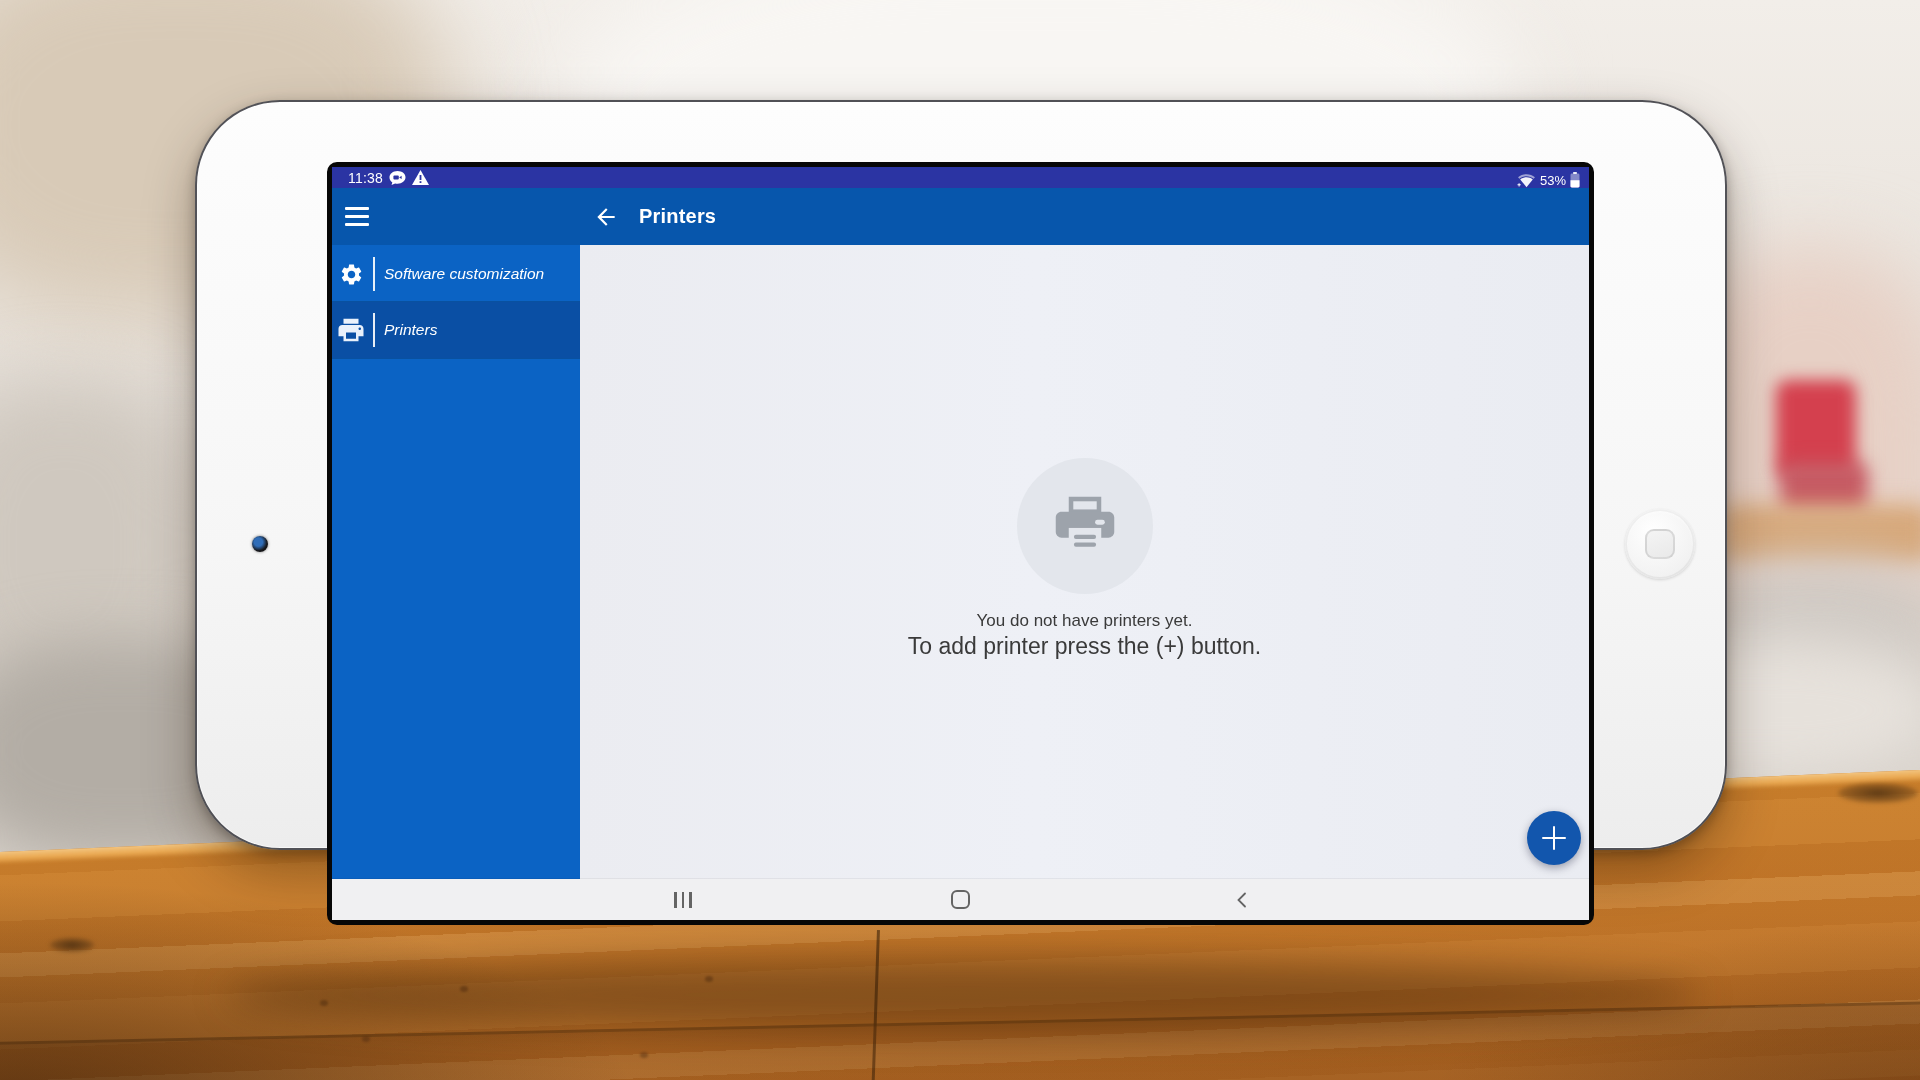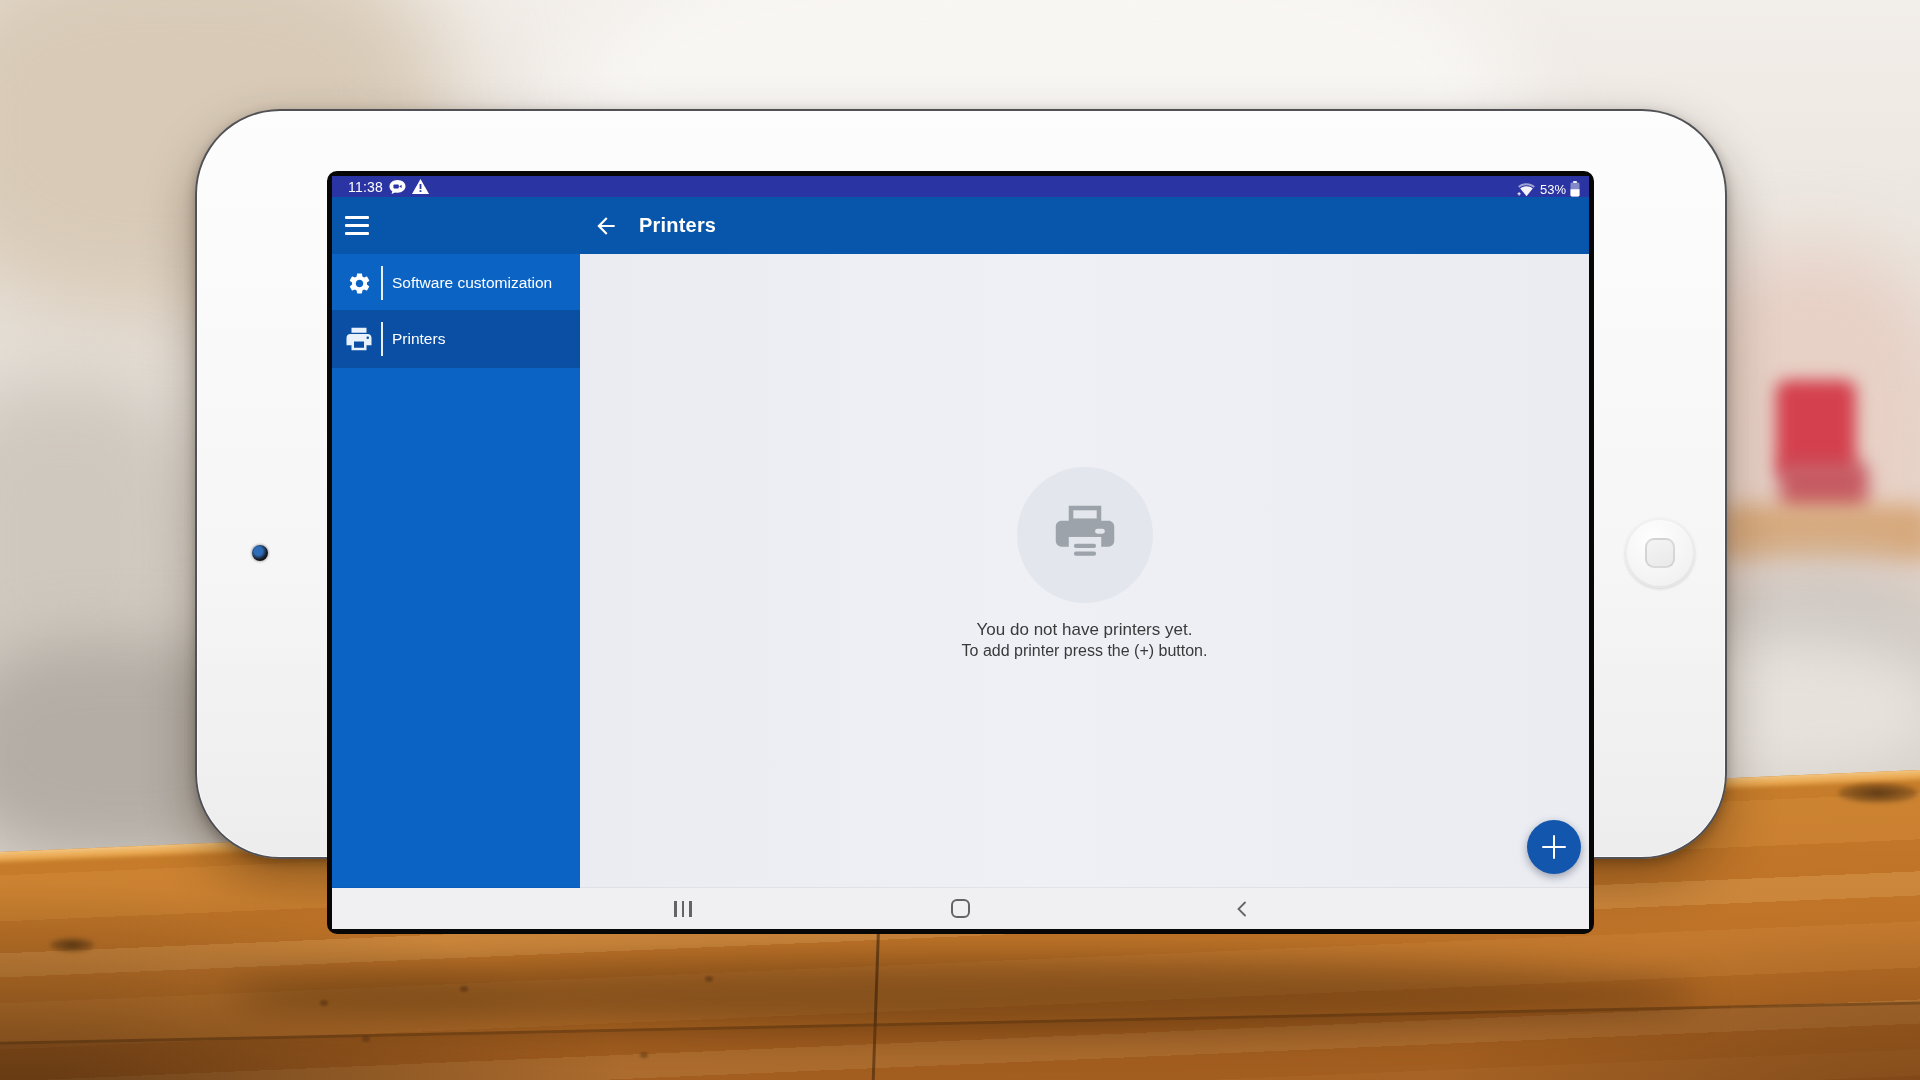--- a/index.html
+++ b/index.html
@@ -53,21 +53,21 @@
   .speck { position:absolute; width:8px; height:6px; border-radius:50%; background:rgba(96,54,20,.5); filter:blur(1px); }
   .shade-bl { position:absolute; left:-120px; top:880px; width:760px; height:260px;
     background:radial-gradient(ellipse at 18% 85%,rgba(45,25,8,.55),rgba(45,25,8,0) 70%); }
   .shade-br { position:absolute; right:-120px; top:920px; width:620px; height:220px;
     background:radial-gradient(ellipse at 82% 90%,rgba(55,30,10,.35),rgba(55,30,10,0) 70%); }
   .tablet-shadow { position:absolute; left:225px; top:958px; width:1475px; height:74px;
     border-radius:50%; background:rgba(55,28,4,.42); filter:blur(18px); }
 
   
   .tablet {
-    position:absolute; left:195px; top:109px; width:1532px; height:750px;
+    position:absolute; left:195px; top:100px; width:1532px; height:750px;
     background:linear-gradient(180deg,#fdfdfd 0%,#f6f6f6 60%,#ededed 100%);
     border-radius:85px; border:2px solid rgba(52,52,58,.85);
     box-shadow:0 0 0 1px rgba(255,255,255,.6) inset, 0 22px 50px rgba(40,20,0,.35), 0 4px 12px rgba(0,0,0,.28);
   }
   .camera { position:absolute; left:55px; top:434px; width:16px; height:16px; border-radius:50%;
     background:radial-gradient(circle at 40% 38%,#2f6db8 0 30%,#17181c 62%,#000 100%);
     box-shadow:0 0 3px rgba(0,0,0,.5); }
   .home-btn { position:absolute; left:1428px; top:407px; width:70px; height:70px; border-radius:50%;
     background:radial-gradient(circle at 40% 32%,#ffffff,#f2f2f2 70%,#e8e8e8);
     box-shadow:inset 0 0 0 2px rgba(0,0,0,.05), inset 0 2px 4px rgba(255,255,255,.9), 0 1px 3px rgba(0,0,0,.14); }
@@ -91,37 +91,37 @@
   .toolbar { position:absolute; left:0; top:21px; width:1257px; height:57px; background:var(--toolbar,#0756ac); }
   .menu-btn { position:absolute; left:13px; top:13px; width:30px; height:30px; display:flex;
     flex-direction:column; justify-content:center; gap:5px; cursor:pointer; }
   .menu-btn span { display:block; width:24px; height:3px; background:#fff; border-radius:1px; }
   .back-btn { position:absolute; left:261px; top:16px; width:26px; height:26px; cursor:pointer; }
   .tb-title { position:absolute; left:307px; top:17px; color:#fff; font-size:20px; font-weight:bold; letter-spacing:.2px; }
 
   
   .sidebar { position:absolute; left:0; top:78px; width:248px; height:634px; background:var(--sidebar,#0b63c4); }
   .side-row { position:absolute; left:0; width:248px; height:54px; display:flex; align-items:center;
-    padding-left:12px; cursor:pointer; }
+    padding-left:4px; cursor:pointer;font-style:italic; }
   .side-row.r0 { top:2px; }
   .side-row.r1 { top:57px; height:56px; }
   .side-row.r2 { top:114px; }
   .side-row.selected { background:var(--sidebar-selected,#0a4fa4); box-shadow:0 -1px 0 rgba(0,0,0,.18), 0 1px 0 rgba(0,0,0,.18); }
   .side-ic { width:30px; height:30px; display:flex; align-items:center; justify-content:center; flex:0 0 30px; }
   .side-div { width:2px; height:34px; background:rgba(255,255,255,.9); margin:0 9px 0 7px; flex:0 0 2px; }
   .side-label { color:#fff; font-size:15.5px; white-space:nowrap; }
 
   
   .content { position:absolute; left:248px; top:78px; width:1009px; height:634px;
     background:linear-gradient(90deg,#ebecf1 0%,#eef0f6 45%,#eaecf2 100%); }
   .empty-wrap { position:absolute; left:0; top:213px; width:100%; display:flex; flex-direction:column; align-items:center; }
   .empty-circle { width:136px; height:136px; border-radius:50%; background:#e3e6ec;
     display:flex; align-items:center; justify-content:center; }
   .empty-line1 { margin-top:17px; font-size:17px; color:#3a3a3a; }
-  .empty-line2 { margin-top:2px; font-size:16px; color:#3a3a3a; }
+  .empty-line2 { margin-top:2px; font-size:23px; color:#3a3a3a; }
   .fab { position:absolute; left:947px; top:566px; width:54px; height:54px; border-radius:50%;
     background:var(--fab,#1256ad); box-shadow:0 3px 8px rgba(0,10,40,.35); cursor:pointer;
     display:flex; align-items:center; justify-content:center; }
   .fab .plus { position:relative; width:24px; height:24px; }
   .fab .plus::before, .fab .plus::after { content:""; position:absolute; background:#fff; border-radius:1px; }
   .fab .plus::before { left:0; top:11px; width:24px; height:2px; }
   .fab .plus::after  { left:11px; top:0; width:2px; height:24px; }
 
   
   .navbar { position:absolute; left:0; top:712px; width:1257px; height:41px; background:var(--nav-bar,#f0f0f2);

